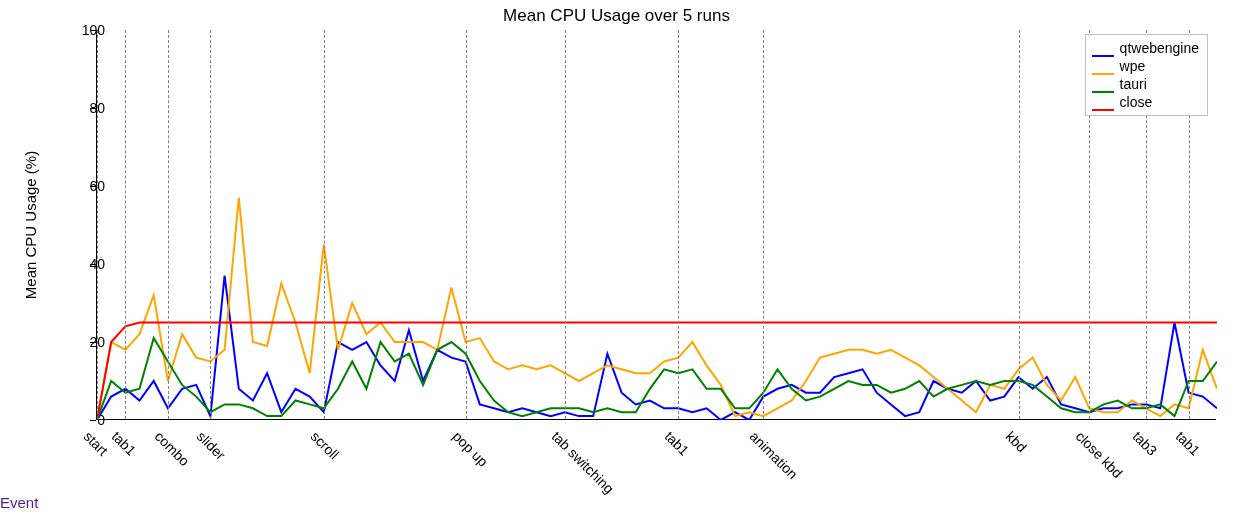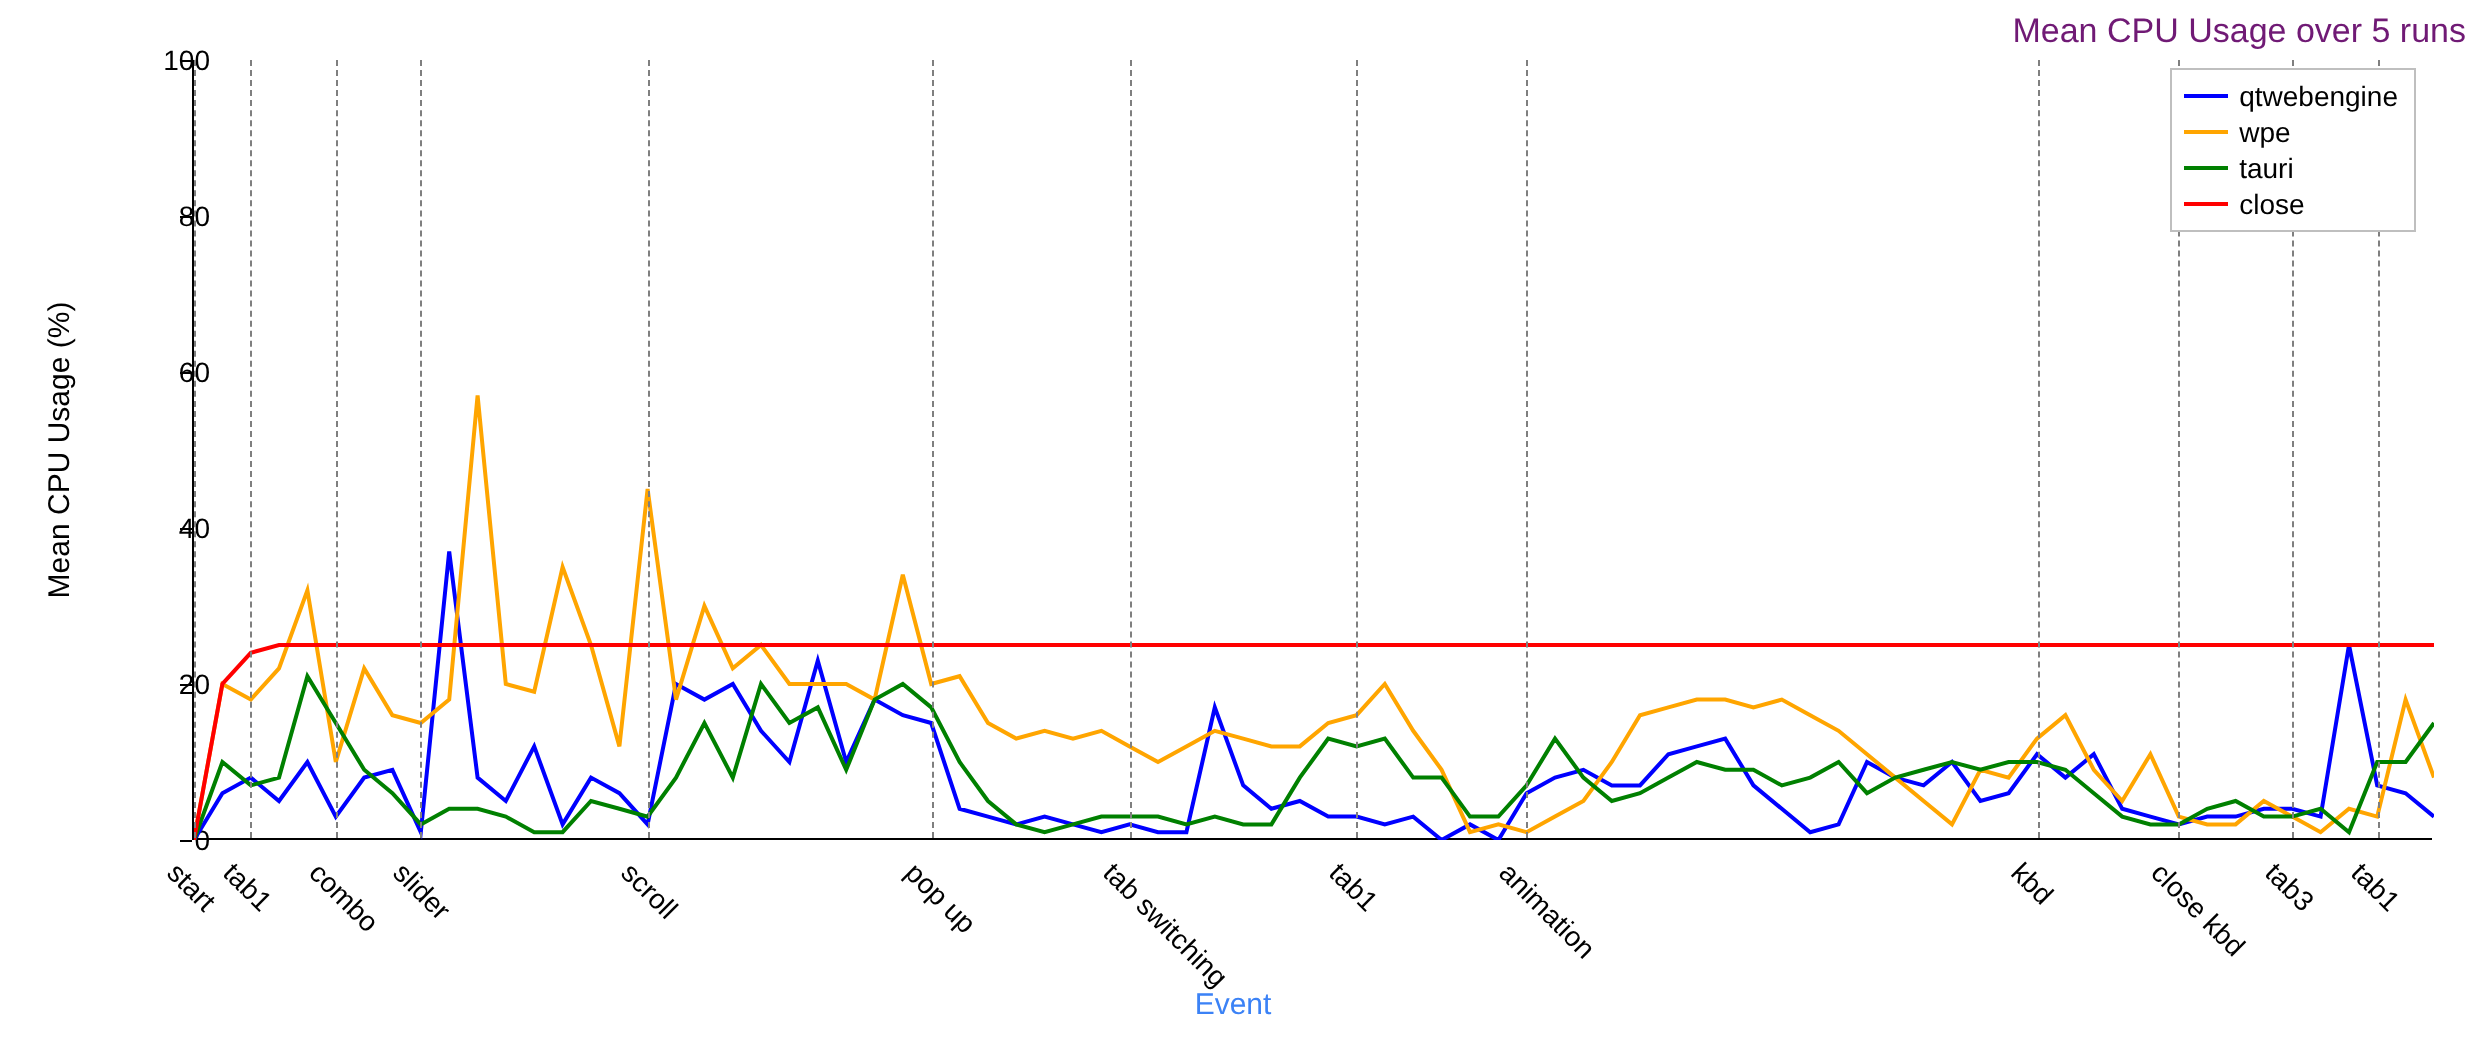--- a/index.html
+++ b/index.html
@@ -1,27 +1,27 @@
 <!DOCTYPE html>
 <html><head>
 <meta charset="utf-8">
 <style>
   html,body{margin:0;padding:0;background:#fff;font-family:sans-serif}
   .wrap{position:relative;width:1233px;height:521px}
-  .title{position:absolute;left:0;right:0;top:6px;text-align:right;font-size:17px;color:#701a75}
+  .title{position:absolute;left:0;right:0;top:6px;text-align:center;font-size:17px;color:#000000}
   .plot{position:absolute;left:96px;top:30px;width:1120px;height:390px;border:1px solid #000;border-top:none;border-right:none;box-sizing:border-box}
   .plot .inner{position:absolute;left:0;top:0;right:0;bottom:0}
   .ytick{position:absolute;right:1128px;transform:translateY(-50%);font-size:14px;color:#000;text-align:right;width:40px}
   .ytk{position:absolute;left:90px;width:6px;height:1px;background:#000}
   .ylabel{position:absolute;left:30px;top:225px;transform:translate(-50%,-50%) rotate(-90deg);font-size:15px;color:#000;white-space:nowrap}
-  .xlabel{position:absolute;left:0;right:0;top:494px;text-align:center;font-size:15px;color:#3b82f6}
+  .xlabel{position:absolute;left:0;right:0;top:494px;text-align:left;font-size:15px;color:#4c1d95}
   .vline{position:absolute;top:0;bottom:0;width:0;border-left:1px dashed #7f7f7f}
   .xt{position:absolute;font-size:14px;color:#000;transform-origin:top left;transform:rotate(45deg);white-space:nowrap}
   .legend{position:absolute;right:8px;top:4px;border:1px solid #bfbfbf;background:#fff;padding:4px 8px 4px 6px;font-size:14px}
-  .legend .row{display:flex;align-items:center;gap:6px;line-height:18px}
+  .legend .row{display:flex;align-items:flex-end;gap:6px;line-height:18px}
   .legend .sw{width:22px;height:0;border-top:2.5px solid}
   svg.lines{position:absolute;left:0;top:0}
 </style>
 </head>
 <body>
 
 <div class="wrap">
   <div class="title">Mean CPU Usage over 5 runs</div>
 
   <div class="ylabel">Mean CPU Usage (%)</div>

